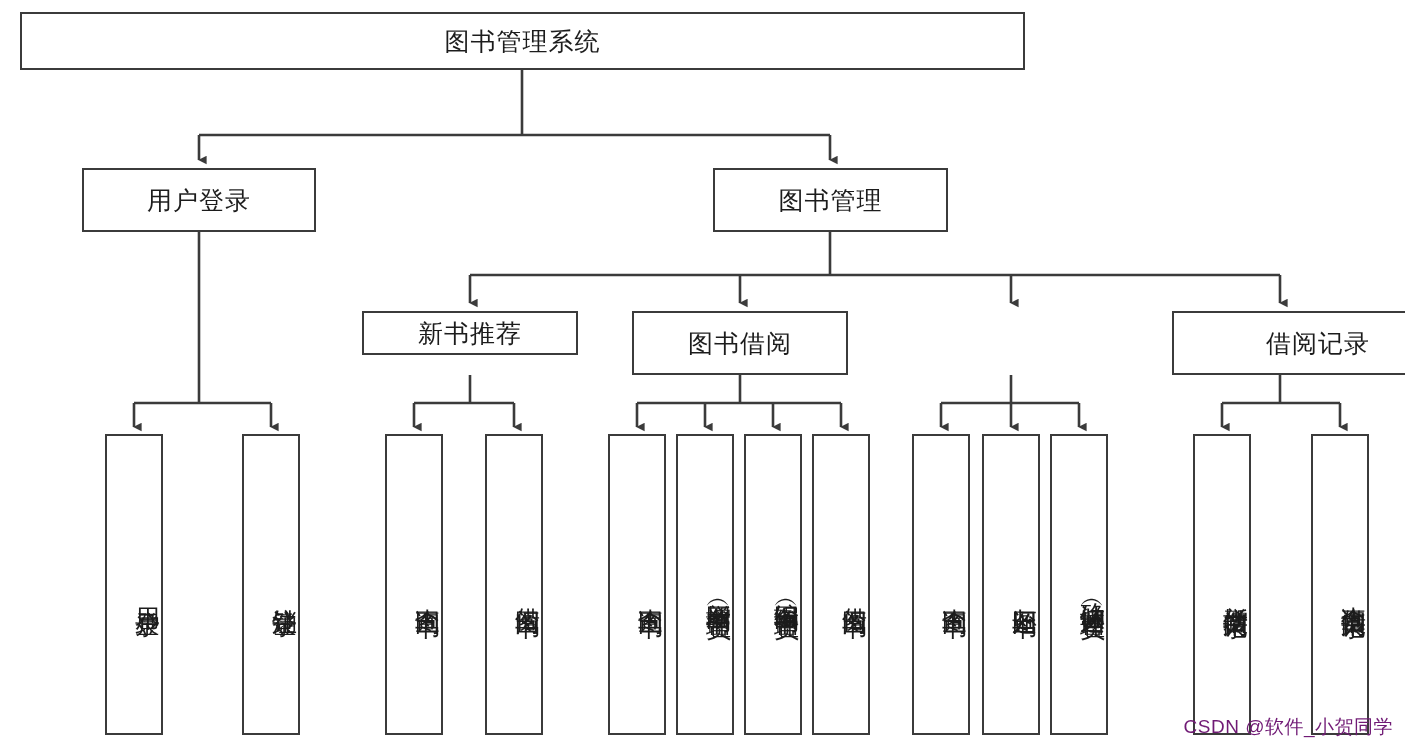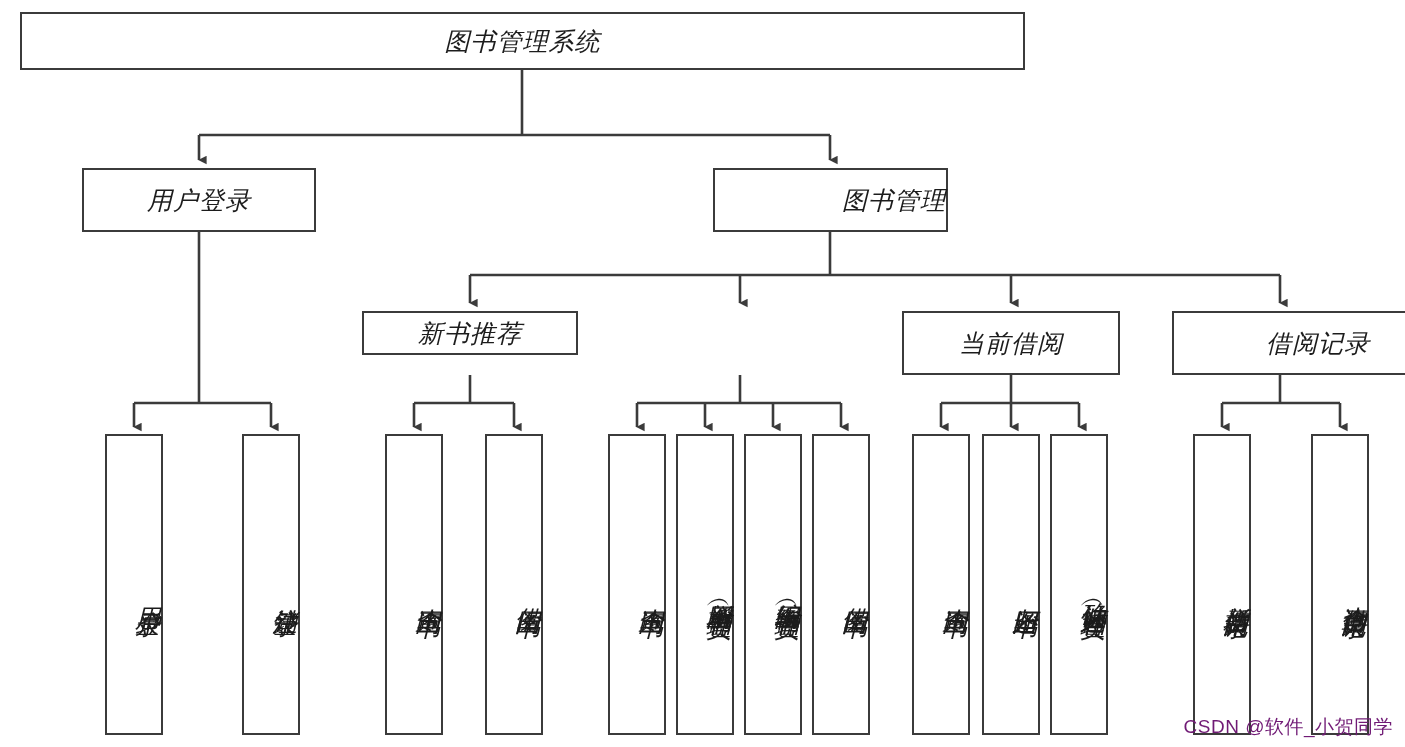--- a/index.html
+++ b/index.html
@@ -45,21 +45,20 @@
     font-size: 25px;
     padding-top: 14px;
     align-items: flex-start;
     justify-content: center;
     line-height: 1.05;
     letter-spacing: 2px;
   }
   .node .label {
     display: block;
     white-space: pre-line;
-    font-style: italic;
   }
   #watermark {
     position: absolute;
     right: 12px;
     bottom: 7px;
     font-size: 19px;
     color: #701a75;
     letter-spacing: 0.5px;
     white-space: nowrap;
     pointer-events: none;
@@ -120,29 +119,29 @@
     </g>
   </svg>
 
   <div class="node horizontal" style="left:20px; top:12px; width:1005px; height:58px;">
     <span class="label">图书管理系统</span>
   </div>
 
   <div class="node horizontal" style="left:82px; top:168px; width:234px; height:64px;">
     <span class="label">用户登录</span>
   </div>
-  <div class="node horizontal" style="left:713px; top:168px; width:235px; height:64px;justify-content:flex-end;">
+  <div class="node horizontal" style="left:713px; top:168px; width:235px; height:64px;">
     <span class="label">图书管理</span>
   </div>
 
   <div class="node horizontal" style="left:362px; top:311px; width:216px; height:44px;">
     <span class="label">新书推荐</span>
   </div>
-  <div class="node horizontal" style="left:902px; top:311px; width:218px; height:64px;">
-    <span class="label">当前借阅</span>
+  <div class="node horizontal" style="left:632px; top:311px; width:216px; height:64px;">
+    <span class="label">图书借阅</span>
   </div>
   <div class="node horizontal" style="left:1172px; top:311px; width:256px; height:64px;padding-left:36px;">
     <span class="label">借阅记录</span>
   </div>
 
   <div class="node vertical" style="left:105px; top:434px; width:58px; height:301px;">
     <span class="label">用户登录</span>
   </div>
   <div class="node vertical" style="left:242px; top:434px; width:58px; height:301px;">
     <span class="label">注销登录</span>

